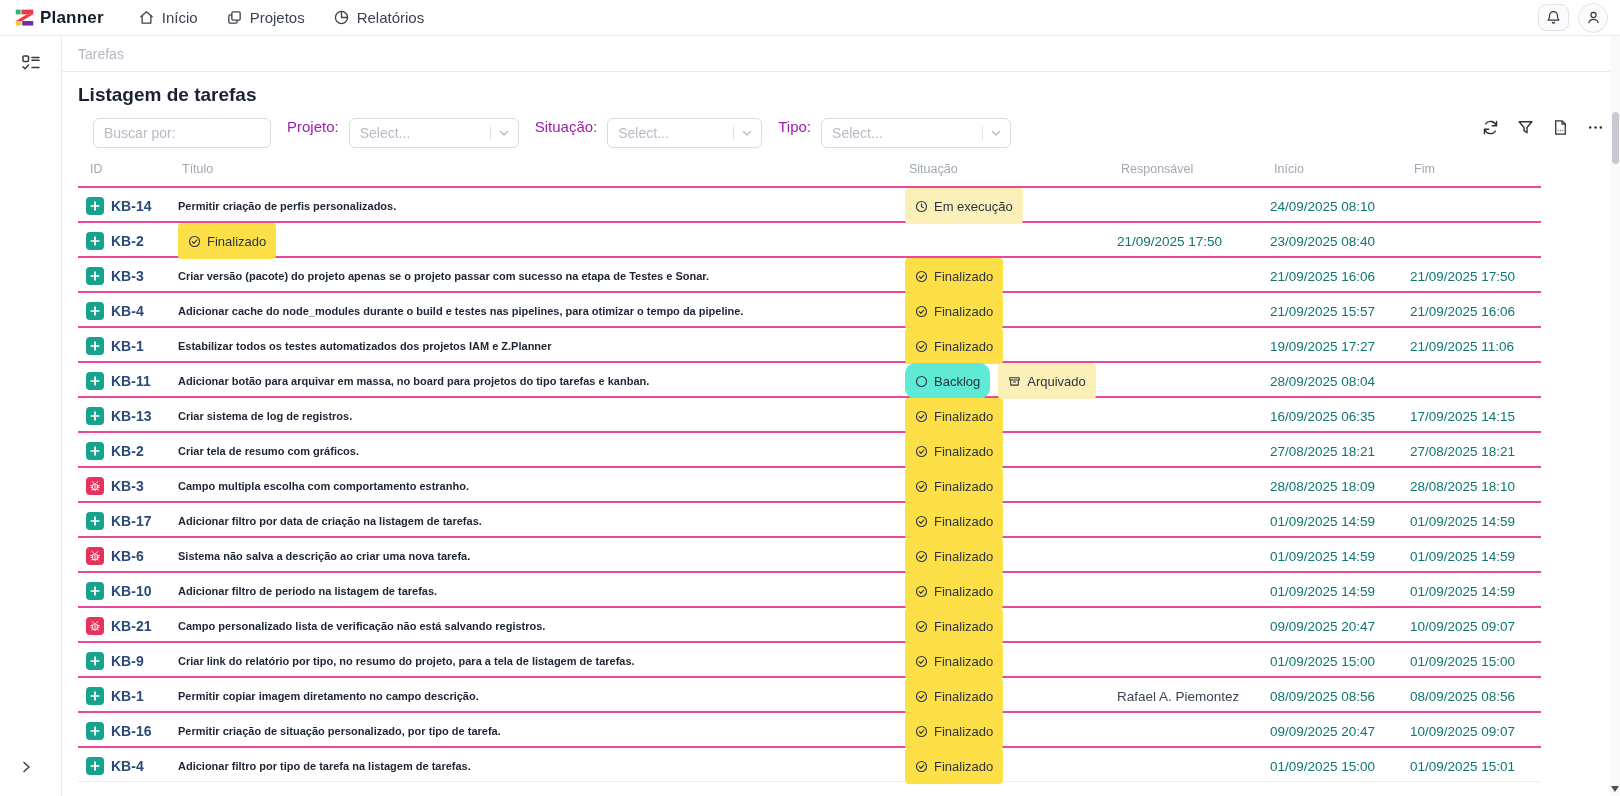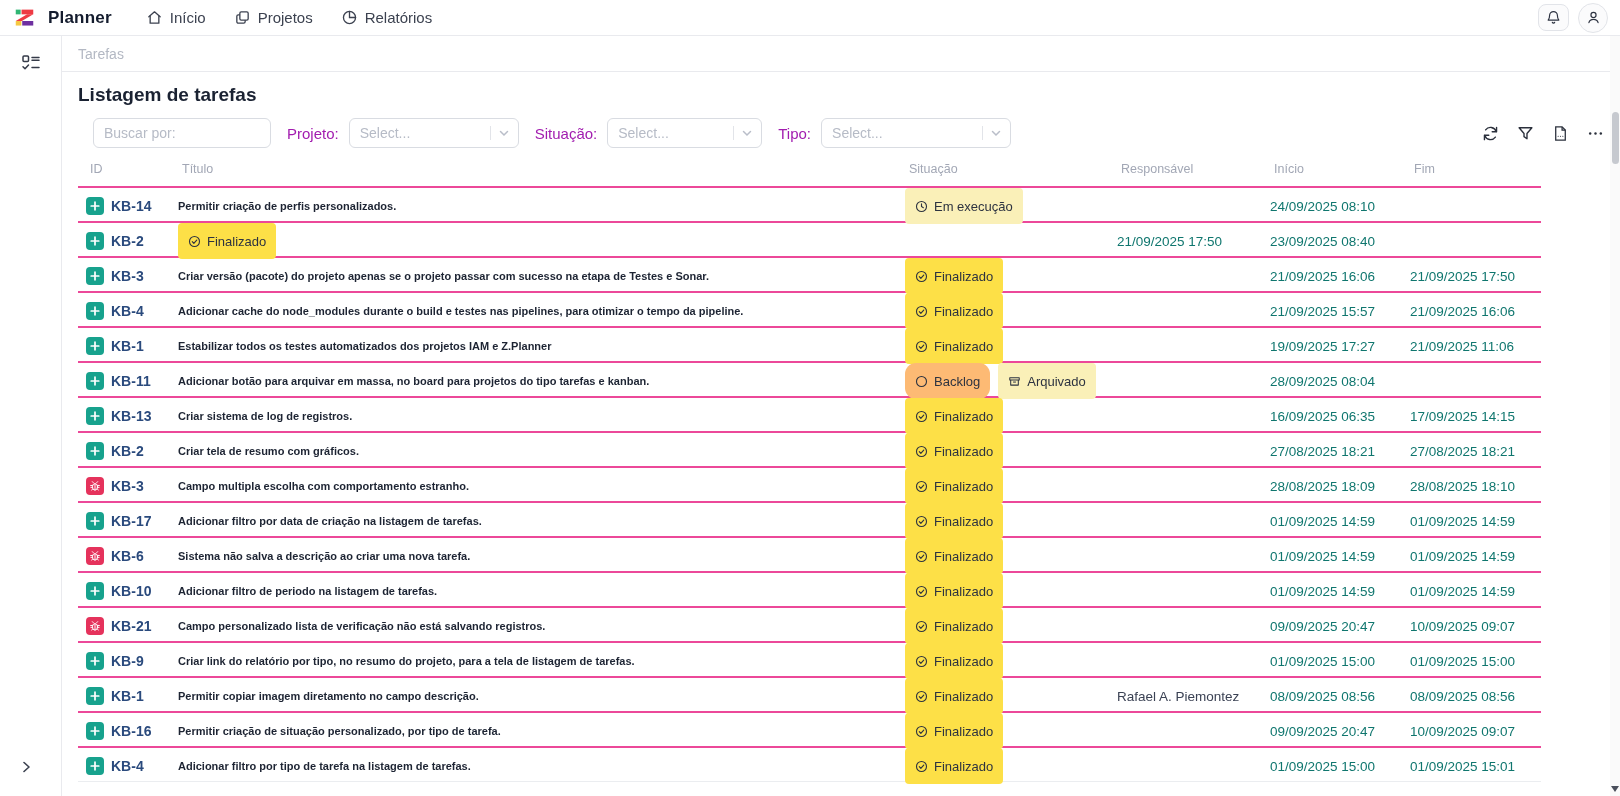--- a/index.html
+++ b/index.html
@@ -3,21 +3,21 @@
 <meta charset="utf-8">
 <title>Planner</title>
 <style>
   * { margin:0; padding:0; box-sizing:border-box; }
   html,body { width:1620px; height:796px; overflow:hidden; }
   body { font-family:"Liberation Sans", sans-serif; background:#ffffff; color:#1d2433; }
 
   
   .navbar { height:36px; display:flex; align-items:center; padding:0 12px 0 14px;
             border-bottom:1px solid #e9eaee; background:#ffffff; }
-  .brand { display:flex; align-items:center; gap:13px; margin-right:34px; cursor:pointer; }
+  .brand { display:flex; align-items:center; gap:5px; margin-right:34px; cursor:pointer; }
   .brand-name { font-size:17px; font-weight:700; color:#141c2e; letter-spacing:.2px; }
   .navmenu { display:flex; align-items:center; gap:28px; }
   .nav-item { display:flex; align-items:center; gap:7px; font-size:15px; color:#3c4250; cursor:pointer; }
   .nav-item svg { width:17px; height:17px; }
   .nav-right { margin-left:auto; display:flex; align-items:center; gap:9px; }
   .icon-btn-sq { width:31px; height:27px; border:1px solid #e2e4e9; border-radius:8px; background:#fbfbfc;
                  display:flex; align-items:center; justify-content:center; color:#2e3442; cursor:pointer; }
   .icon-btn-rd { width:30px; height:30px; border:1px solid #e2e4e9; border-radius:50%; background:#fbfbfc;
                  display:flex; align-items:center; justify-content:center; color:#2e3442; cursor:pointer; }
   .icon-btn-sq svg, .icon-btn-rd svg { width:17px; height:17px; }
@@ -34,21 +34,21 @@
   .sidebar-collapse svg { width:14px; height:14px; }
 
   .main { flex:1; min-width:0; position:relative; }
   .breadcrumb-bar { height:36px; display:flex; align-items:center; padding:0 16px;
                     border-bottom:1px solid #e9eaee; }
   .breadcrumb { font-size:14px; color:#b3b8c3; }
   .content { padding:10px 16px 0 16px; }
   .page-title { font-size:19px; font-weight:700; color:#1a2232; margin:2px 0 12px 0; }
 
   
-  .filters { display:flex; align-items:center; margin-bottom:10px;padding-left:15px; }
+  .filters { display:flex; align-items:flex-start; margin-bottom:10px;padding-left:15px; }
   .search-input { width:178px; height:30px; border:1px solid #d9dce2; border-radius:6px;
                   padding:0 10px; font-size:14px; font-family:inherit; color:#3c4250; outline:none; }
   .search-input::placeholder { color:#b6bbc6; }
   .f-label { font-size:15px; color:#a21caf; margin:0 10px 0 16px; white-space:nowrap; }
   .select { height:30px; border:1px solid #d9dce2; border-radius:6px; background:#fff;
             display:flex; align-items:center; padding:0 8px 0 10px; cursor:pointer; }
   .select-value { font-size:14px; color:#b6bbc6; flex:1; }
   .select-divider { width:1px; height:14px; background:#e2e4e9; margin:0 7px; }
   .select svg { width:12px; height:12px; color:#b9bec9; }
   .sel-projeto { width:170px; } .sel-situacao { width:155px; } .sel-tipo { width:190px; }
@@ -73,21 +73,21 @@
   .type-icon svg { width:12px; height:12px; }
   .task-id { font-size:14px; font-weight:700; color:#2a4a7d; white-space:nowrap; }
   .cell-title span { font-size:11px; font-weight:600; color:#1d2433; white-space:nowrap;
                      overflow:hidden; text-overflow:ellipsis; display:block; padding-right:12px; }
   .cell-status { display:flex; align-items:center; gap:8px; }
   .badge { display:inline-flex; align-items:center; gap:6px; height:36px; padding:0 10px;
            border-radius:4px; font-size:13px; color:#2d3340; white-space:nowrap; }
   .badge svg { width:13px; height:13px; }
   .badge.execucao, .badge.arquivado { background:#faf0b8; }
   .badge.finalizado { background:#fde047; }
-  .badge.backlog { background:#fdba74;border-radius:11px; }
+  .badge.backlog { background:#5eead4;border-radius:11px; }
   .cell-assignee { font-size:13.5px; color:#3b4254; white-space:nowrap; }
   .cell-date { font-size:13.5px; color:#0f766e; white-space:nowrap; }
 
   
   .vscrollbar { position:fixed; top:36px; right:0; width:10px; height:760px; background:#fafafa; }
   .vthumb { position:absolute; top:76px; right:1px; width:7px; height:52px;
             background:#c6c9cf; border-radius:4px; cursor:grab; }
   .varrow { position:absolute; bottom:4px; left:1px; width:0; height:0;
             border-left:4px solid transparent; border-right:4px solid transparent;
             border-top:6px solid #4a4f5c; cursor:pointer; }

